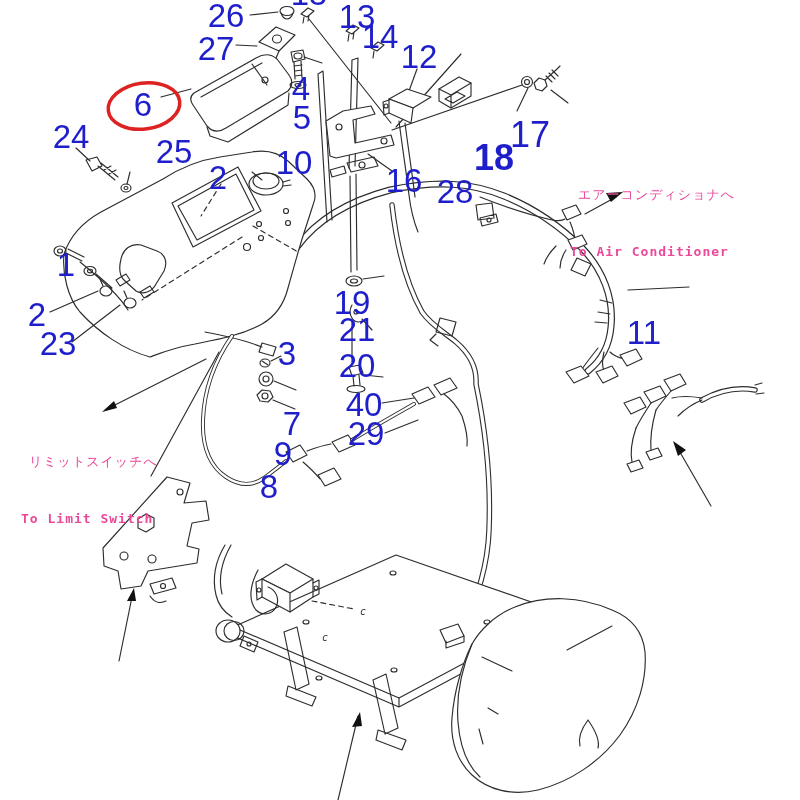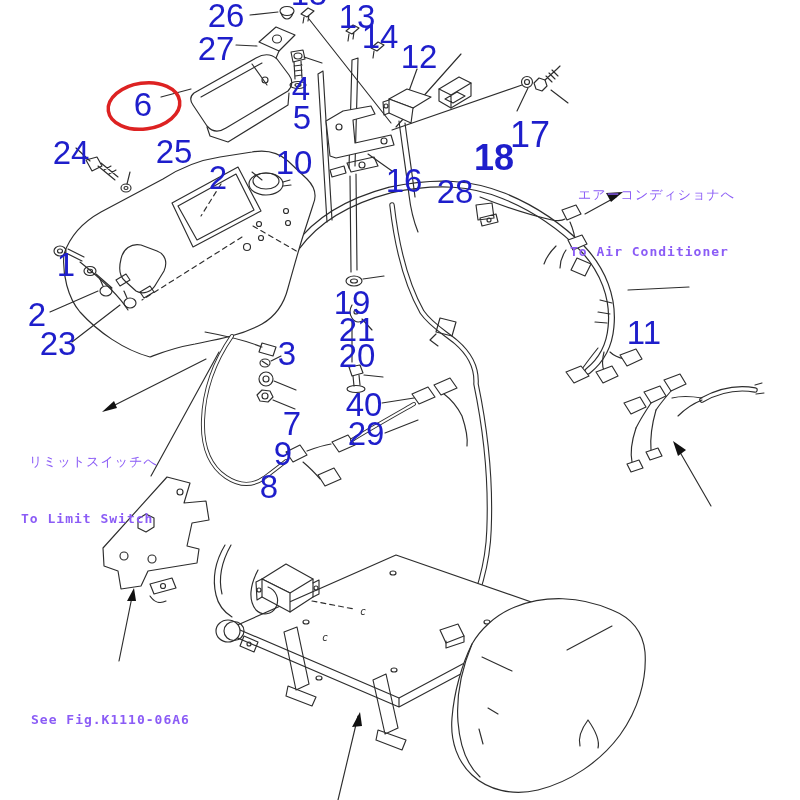--- a/index.html
+++ b/index.html
@@ -3,21 +3,21 @@
 <meta charset="utf-8">
 <style>
   html,body{margin:0;padding:0;background:#ffffff;}
   .stage{position:relative;width:800px;height:800px;background:#ffffff;overflow:hidden;
          font-family:"Liberation Sans",sans-serif;}
   .stage svg{position:absolute;left:0;top:0;}
   .lineart path,.lineart line,.lineart ellipse,.lineart circle,.lineart polyline{vector-effect:non-scaling-stroke;}
   .callout{position:absolute;transform:translate(-50%,-50%);color:#1e1ecb;font-size:33px;
            line-height:1;white-space:nowrap;font-weight:400;}
   .callout.big{font-size:36px;}
-  .ann{position:absolute;color:#8b5cf6;font-family:"DejaVu Sans Mono",monospace;
+  .ann{position:absolute;color:#ec4899;font-family:"DejaVu Sans Mono",monospace;
        font-size:13px;line-height:19px;letter-spacing:1px;white-space:pre;}
   .ann .jp{display:block;}
   .ann .en{display:block;font-weight:bold;}
   .ann.pad-jp .jp{padding-left:8px;}
   .clipbox{overflow:hidden;}
 </style>
 </head>
 <body>
 
 <div class="stage">
@@ -272,61 +272,60 @@
     <path d="M588,720 C595,730 600,740 598,748 M588,720 C582,728 578,738 580,746"></path>
   </g>
 
   <ellipse cx="144" cy="106" rx="36" ry="23" transform="rotate(-8 144 106)" stroke="#dd2222" stroke-width="3.5"></ellipse>
 </svg>
 
   <div id="callouts">
       <div class="callout" style="left: 226px; top: 15px;">26</div>
       <div class="callout" style="left: 216px; top: 48px;">27</div>
       <div class="callout" style="left: 143px; top: 104px;">6</div>
-      <div class="callout" style="left: 71px; top: 152px; text-align: right;">24</div>
+      <div class="callout" style="left: 71px; top: 136px; text-align: right;">24</div>
       <div class="callout" style="left: 130px; top: 151px; margin-left: 44px;">25</div>
       <div class="callout" style="left: 218px; top: 177px;">2</div>
       <div class="callout" style="left: 268px; top: 162px; margin-left: 26px;">10</div>
       <div class="callout" style="left: 301px; top: 88px;">4</div>
       <div class="callout" style="left: 302px; top: 117px;">5</div>
       <div class="callout" style="left: 309px; top: -7px;">15</div>
       <div class="callout" style="left: 357px; top: 16px;">13</div>
       <div class="callout" style="left: 380px; top: 36px;">14</div>
       <div class="callout" style="left: 419px; top: 56px;">12</div>
       <div class="callout" style="left: 404px; top: 180px;">16</div>
       <div class="callout" style="left: 455px; top: 191px;">28</div>
       <div class="callout big" style="left: 494px; top: 158px; font-weight: bold;">18</div>
       <div class="callout big" style="left: 530px; top: 135px;">17</div>
       <div class="callout" style="left: 66px; top: 264px;">1</div>
       <div class="callout" style="left: 37px; top: 314px;">2</div>
       <div class="callout" style="left: 58px; top: 343px;">23</div>
       <div class="callout" style="left: 287px; top: 353px;">3</div>
       <div class="callout" style="left: 352px; top: 302px;">19</div>
       <div class="callout" style="left: 357px; top: 329px;">21</div>
-      <div class="callout" style="left: 357px; top: 355px;">20</div>
+      <div class="callout" style="left: 357px; top: 365px;">20</div>
       <div class="callout" style="left: 364px; top: 404px;">40</div>
       <div class="callout" style="left: 366px; top: 433px;">29</div>
       <div class="callout" style="left: 292px; top: 423px;">7</div>
       <div class="callout" style="left: 283px; top: 453px;">9</div>
       <div class="callout" style="left: 269px; top: 486px;">8</div>
       <div class="callout" style="left: 644px; top: 332px;">11</div>
     </div>
 
   <div class="ann pad-jp" style="left:570px;top:147px;">
     <span class="jp">エアーコンディショナへ</span>
     <span class="en">To Air Conditioner</span>
   </div>
 
   <div class="ann pad-jp" style="left:21px;top:414px;">
     <span class="jp">リミットスイッチへ</span>
     <span class="en">To Limit Switch</span>
   </div>
 
   <div class="ann" style="left:31px;top:672px;">
-    <span class="en">See Fig.K1110-06A6</span>
   </div>
 
   <div class="ann clipbox" style="left:645px;top:508px;width:134px;height:38px;">
     
     
   </div>
 
 </div>
 
 </body></html>

